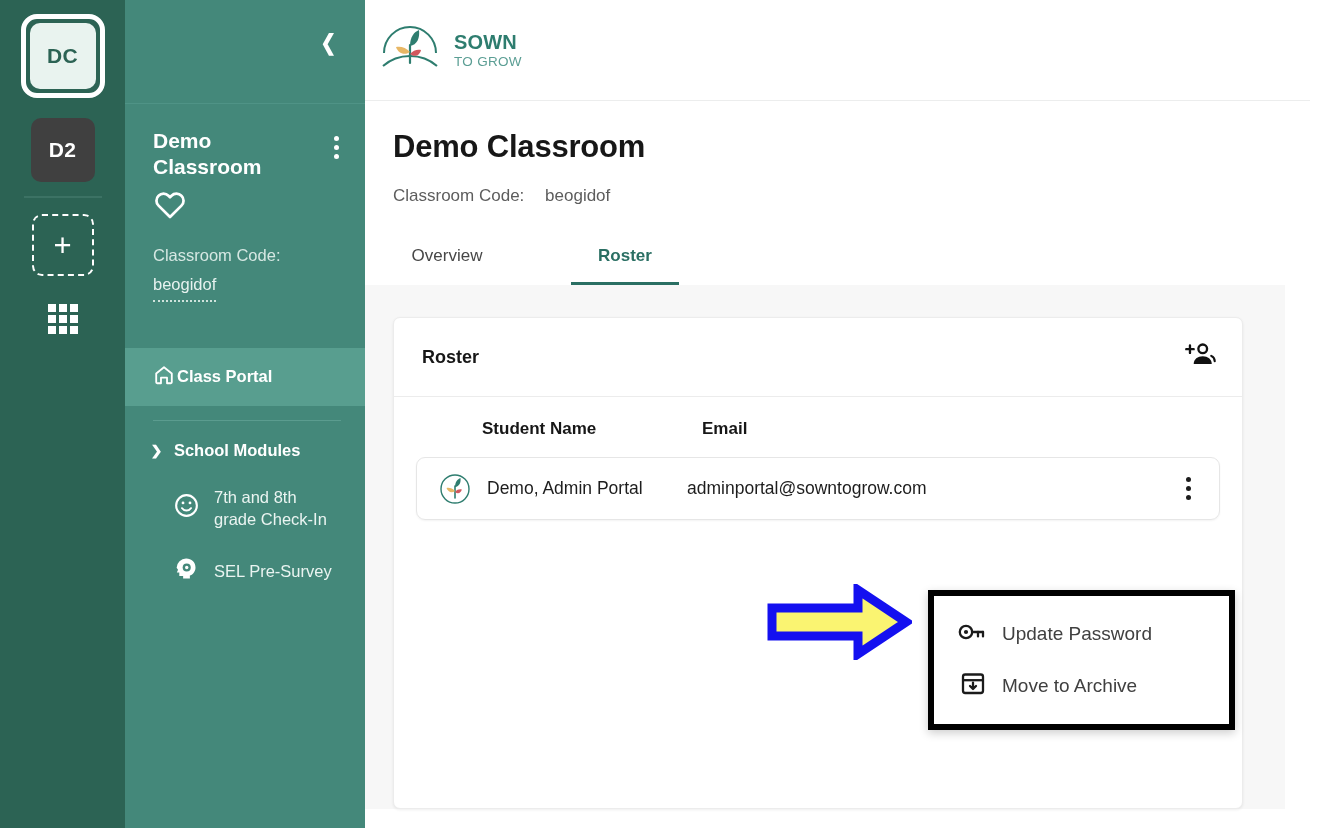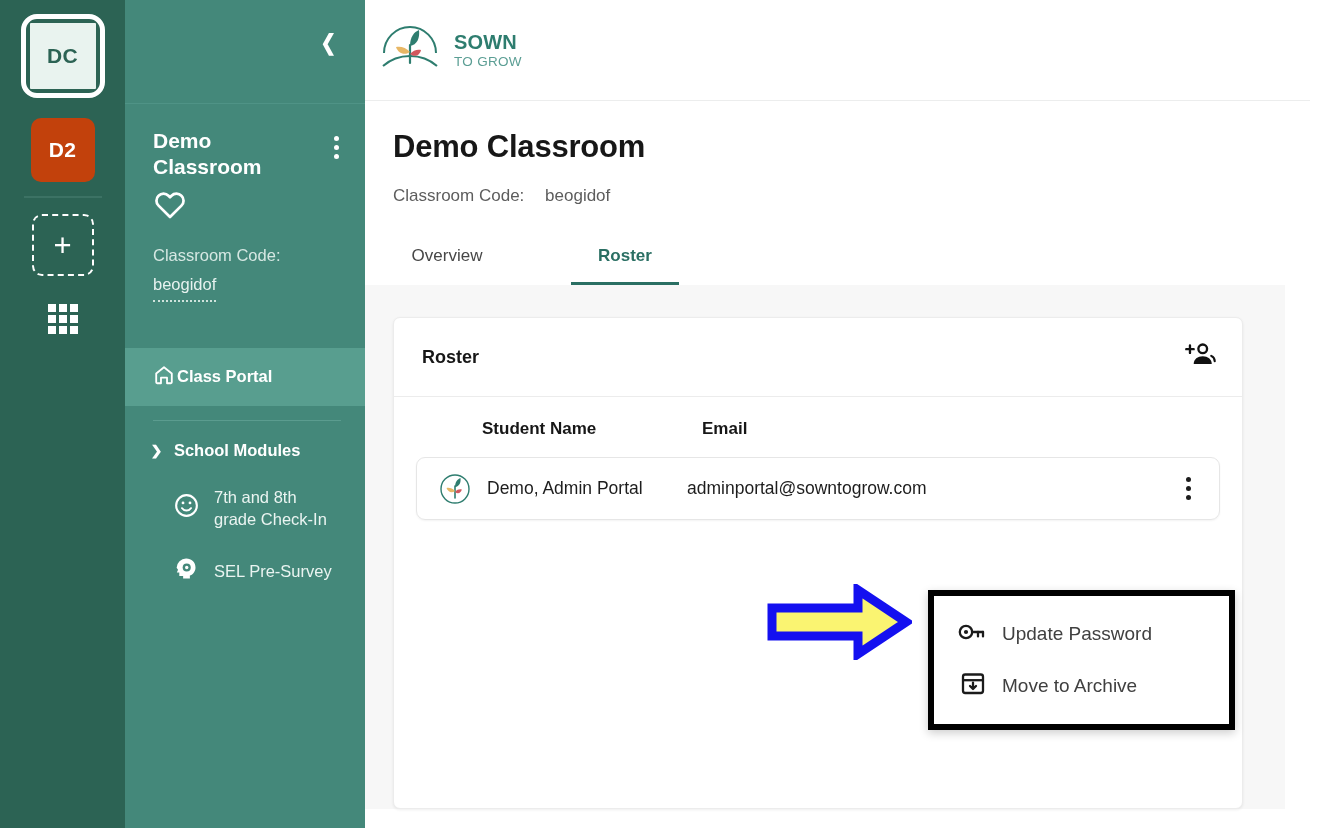--- a/index.html
+++ b/index.html
@@ -23,28 +23,28 @@
   .rail-avatar-ring {
     width: 84px; height: 84px;
     border: 5px solid #ffffff;
     border-radius: 16px;
     display: flex; align-items: center; justify-content: center;
     margin-bottom: 20px;
   }
   .rail-avatar-inner {
     width: 66px; height: 66px;
     background: #e9f3ef;
-    border-radius: 1px;
+    border-radius: 10px;
     display: flex; align-items: center; justify-content: center;
     color: #2c6354;
     font-weight: 700; font-size: 21px; letter-spacing: .4px;
   }
   .rail-avatar2 {
     width: 64px; height: 64px;
-    background: #c2410c;
+    background: #404040;
     border-radius: 10px;
     display: flex; align-items: center; justify-content: center;
     color: #ffffff;
     font-weight: 700; font-size: 21px; letter-spacing: .4px;
     margin-bottom: 14px;
   }
   .rail-div { width: 78px; height: 2px; background: #3c7264; margin-bottom: 16px; }
   .rail-add {
     width: 62px; height: 62px;
     border: 2px dashed #ffffff;

